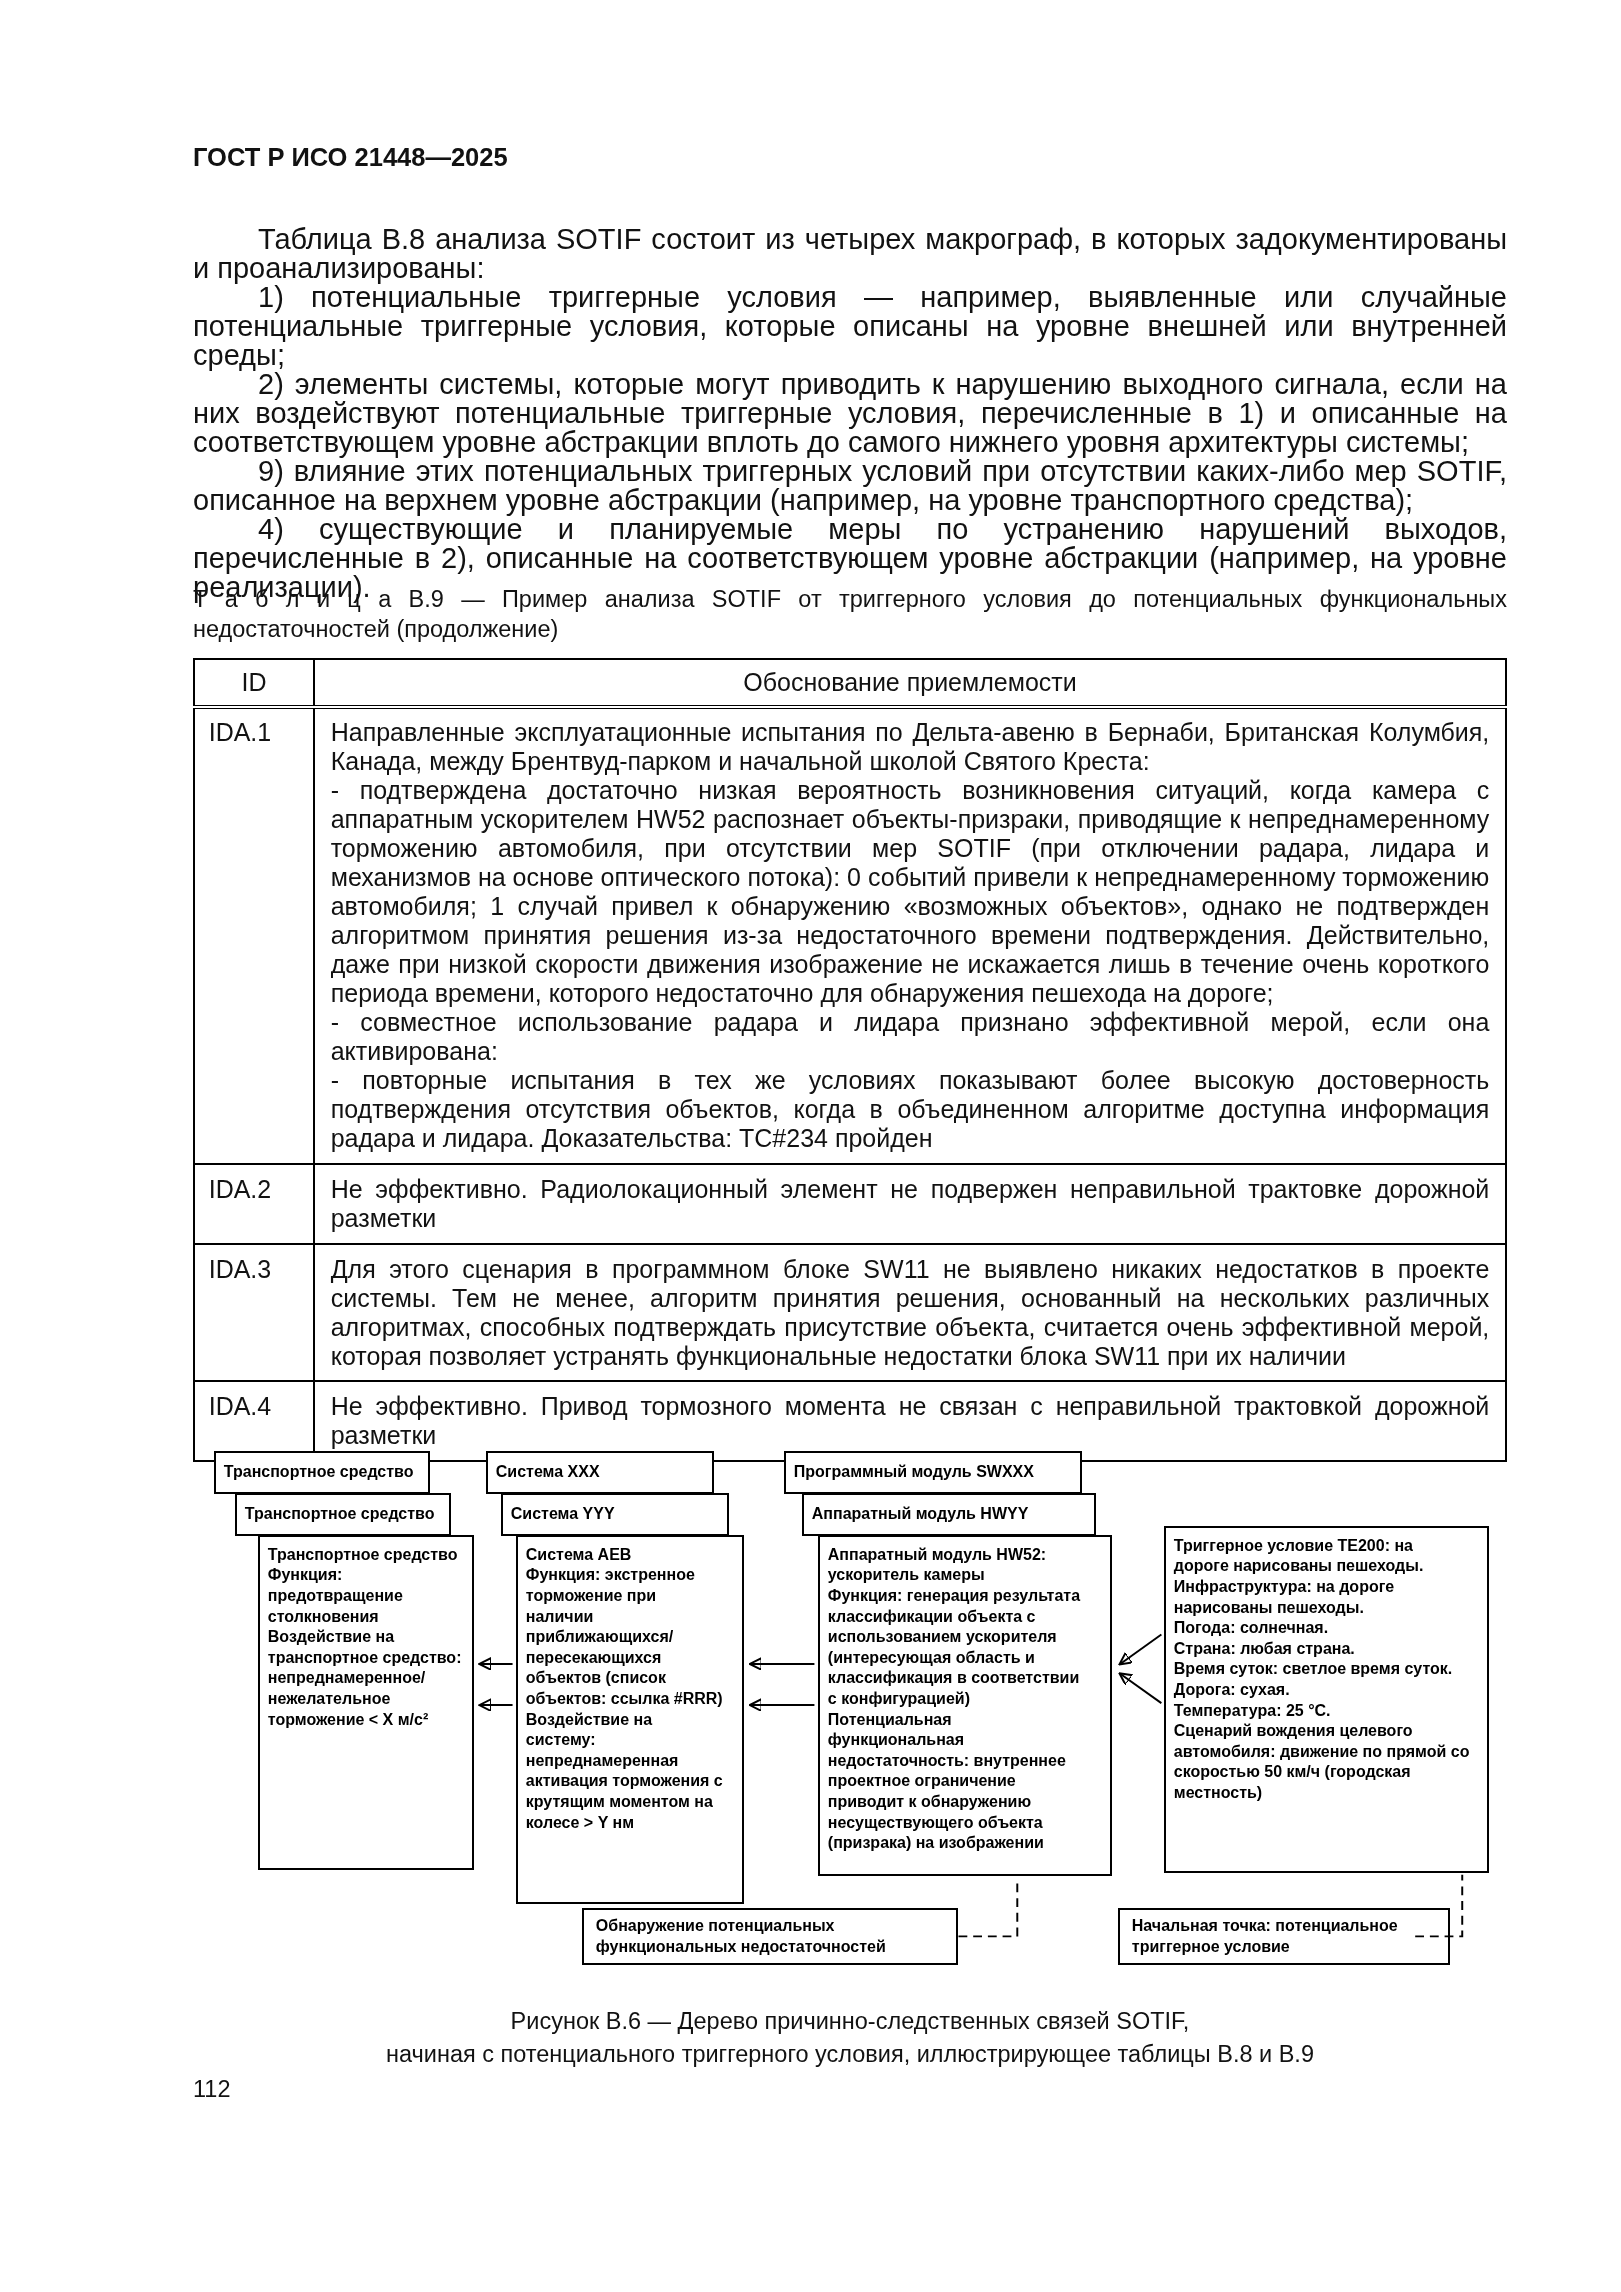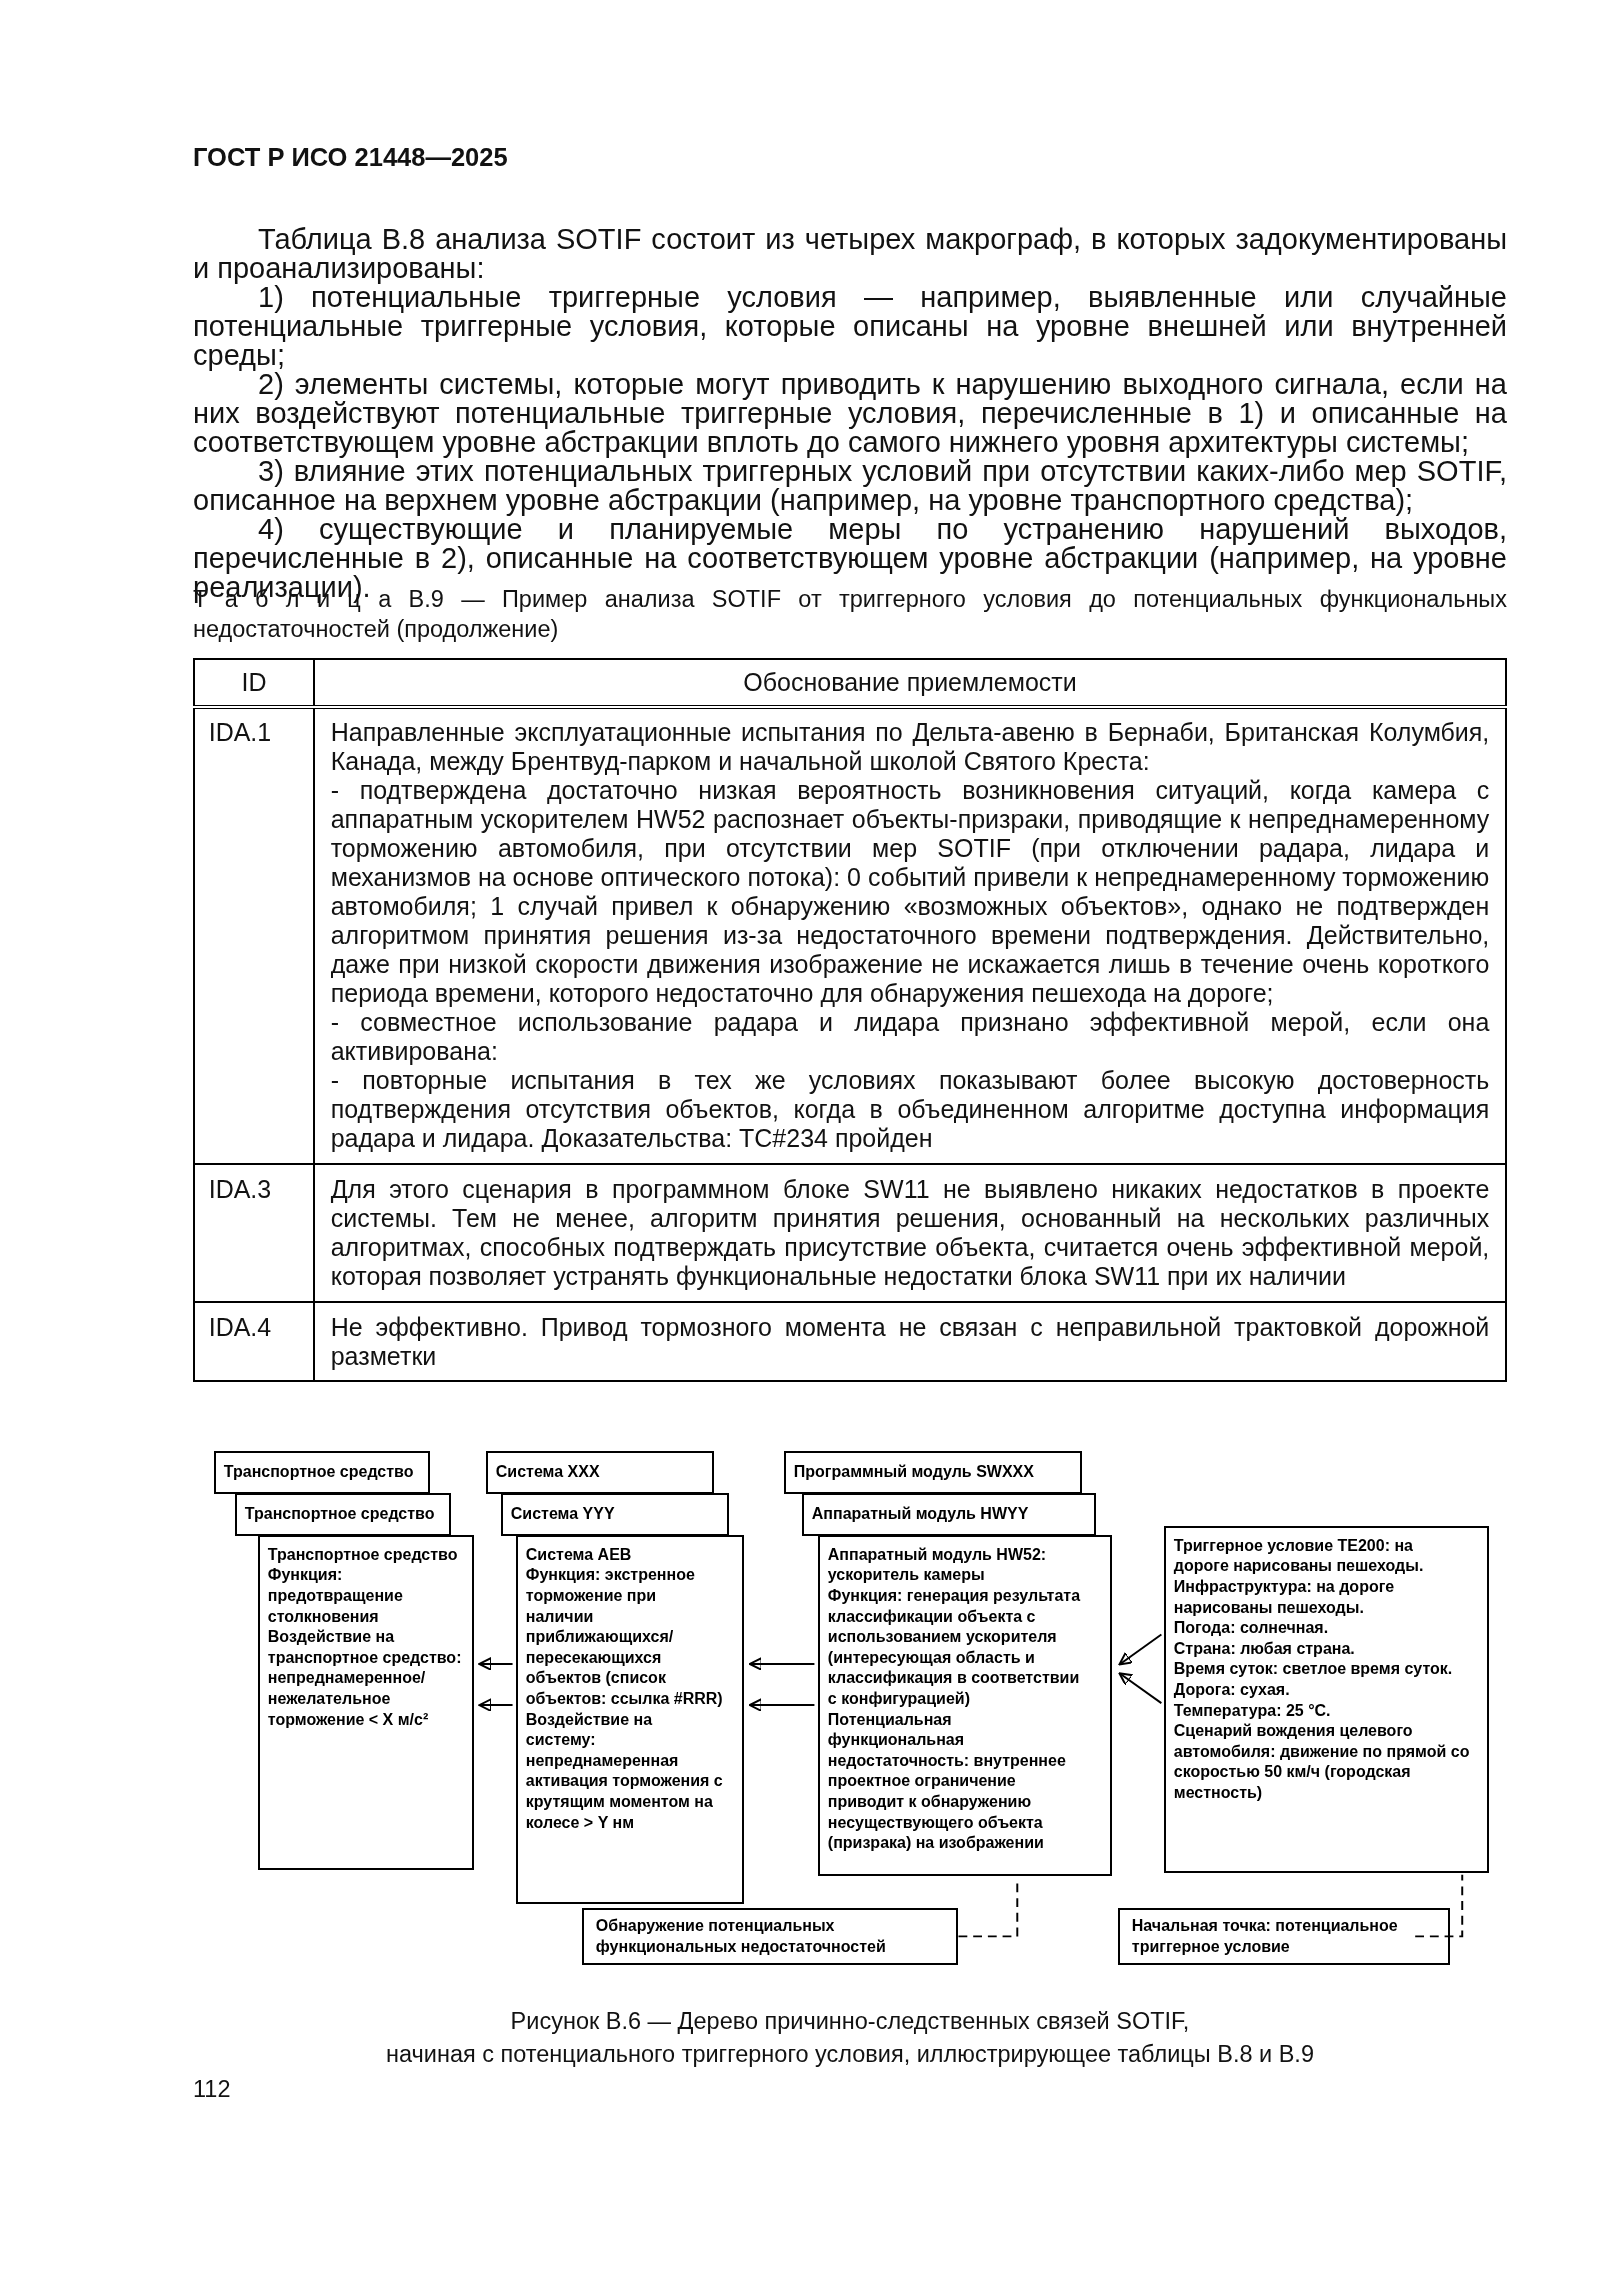--- a/index.html
+++ b/index.html
@@ -118,21 +118,21 @@
 <body>
 
 <div class="page">
 
   <div class="doc-header">ГОСТ Р ИСО 21448—2025</div>
 
   <div class="intro">
     <p>Таблица В.8 анализа SOTIF состоит из четырех макрограф, в которых задокументированы и проанализированы:</p>
     <p>1) потенциальные триггерные условия — например, выявленные или случайные потенциальные триггерные условия, которые описаны на уровне внешней или внутренней среды;</p>
     <p>2) элементы системы, которые могут приводить к нарушению выходного сигнала, если на них воздействуют потенциальные триггерные условия, перечисленные в 1) и описанные на соответствующем уровне абстракции вплоть до самого нижнего уровня архитектуры системы;</p>
-    <p>3) влияние этих потенциальных триггерных условий при отсутствии каких-либо мер SOTIF, описанное на верхнем уровне абстракции (например, на уровне транспортного средства);</p>
+    <p>9) влияние этих потенциальных триггерных условий при отсутствии каких-либо мер SOTIF, описанное на верхнем уровне абстракции (например, на уровне транспортного средства);</p>
     <p>4) существующие и планируемые меры по устранению нарушений выходов, перечисленные в 2), описанные на соответствующем уровне абстракции (например, на уровне реализации).</p>
   </div>
 
   <div class="tbl-caption">Т а б л и ц а   В.9 — Пример анализа SOTIF от триггерного условия до потенциальных функциональных недостаточностей (продолжение)</div>
 
   <table class="b9">
     <colgroup>
       <col class="cid">
       <col>
     </colgroup>
@@ -142,20 +142,24 @@
         <th>Обоснование приемлемости</th>
       </tr>
     </thead>
     <tbody>
       <tr>
         <td class="id-cell">IDA.1</td>
         <td class="text-cell">Направленные эксплуатационные испытания по Дельта-авеню в Бернаби, Британская Колумбия, Канада, между Брентвуд-парком и начальной школой Святого Креста:
 - подтверждена достаточно низкая вероятность возникновения ситуаций, когда камера с аппаратным ускорителем HW52 распознает объекты-призраки, приводящие к непреднамеренному торможению автомобиля, при отсутствии мер SOTIF (при отключении радара, лидара и механизмов на основе оптического потока): 0 событий привели к непреднамеренному торможению автомобиля; 1 случай привел к обнаружению «возможных объектов», однако не подтвержден алгоритмом принятия решения из-за недостаточного времени подтверждения. Действительно, даже при низкой скорости движения изображение не искажается лишь в течение очень короткого периода времени, которого недостаточно для обнаружения пешехода на дороге;
 - совместное использование радара и лидара признано эффективной мерой, если она активирована:
 - повторные испытания в тех же условиях показывают более высокую достоверность подтверждения отсутствия объектов, когда в объединенном алгоритме доступна информация радара и лидара. Доказательства: TC#234 пройден</td>
+      </tr>
+      <tr>
+        <td class="id-cell">IDA.2</td>
+        <td class="text-cell">Не эффективно. Радиолокационный элемент не подвержен неправильной трактовке дорожной разметки</td>
       </tr>
       <tr>
         <td class="id-cell">IDA.3</td>
         <td class="text-cell">Для этого сценария в программном блоке SW11 не выявлено никаких недостатков в проекте системы. Тем не менее, алгоритм принятия решения, основанный на нескольких различных алгоритмах, способных подтверждать присутствие объекта, считается очень эффективной мерой, которая позволяет устранять функциональные недостатки блока SW11 при их наличии</td>
       </tr>
       <tr>
         <td class="id-cell">IDA.4</td>
         <td class="text-cell">Не эффективно. Привод тормозного момента не связан с неправильной трактовкой дорожной разметки</td>
       </tr>
     </tbody>

